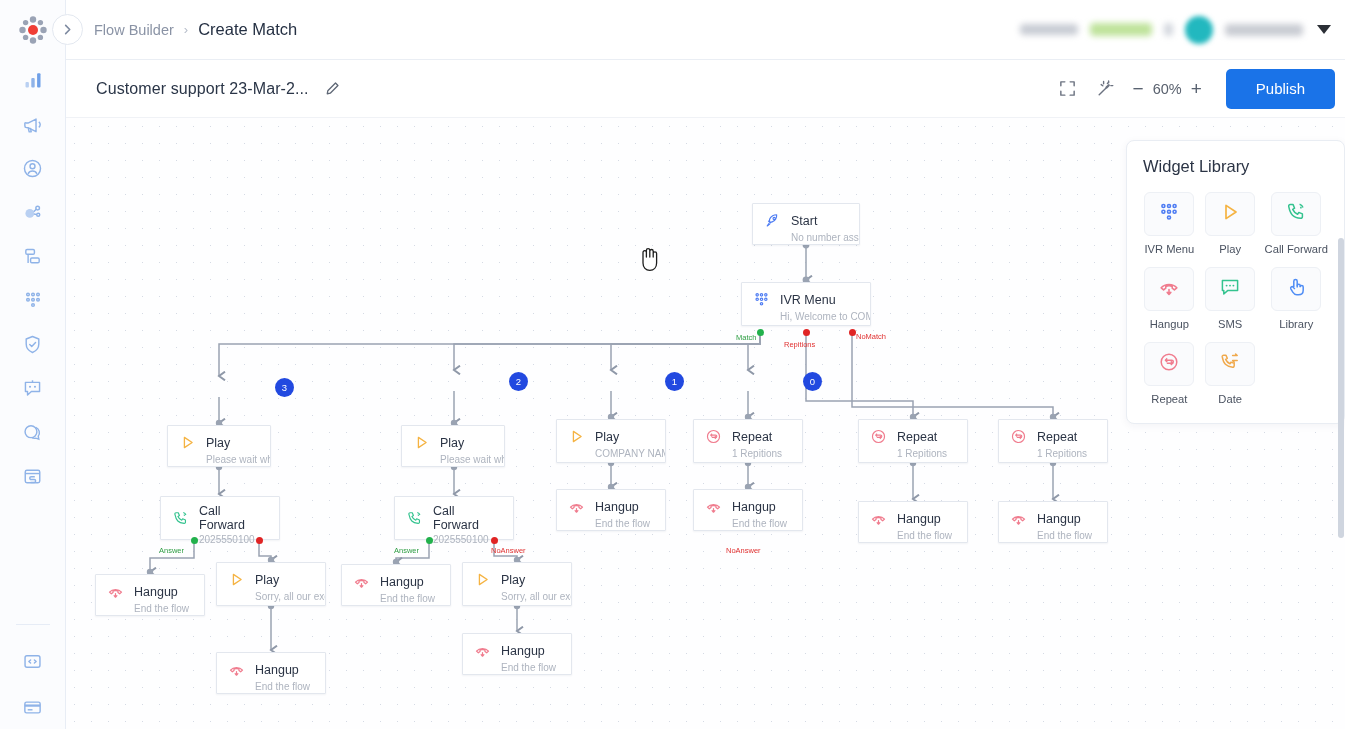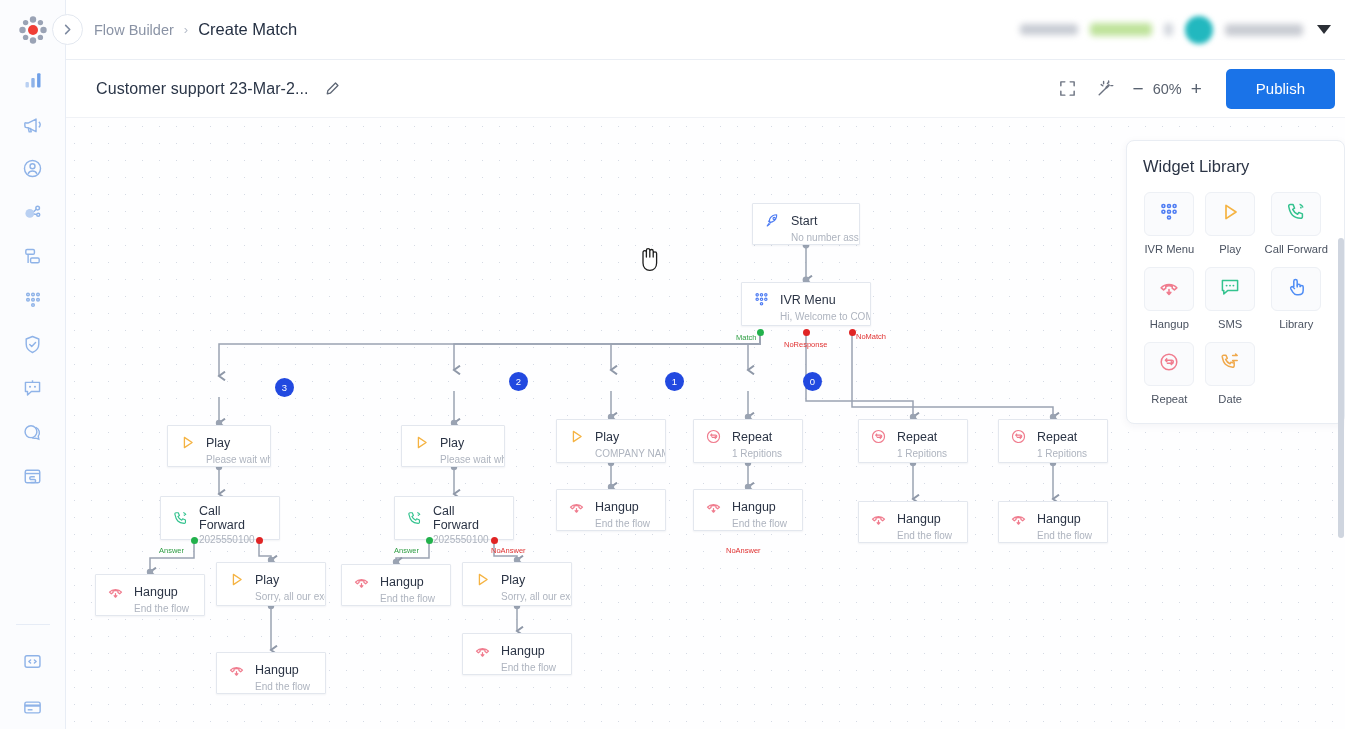--- a/index.html
+++ b/index.html
@@ -609,21 +609,21 @@
         </div>
       </div>
     <div id="badge-layer">
         <div class="numbadge" style="left: 209px; top: 260px;">3</div>
         <div class="numbadge" style="left: 443px; top: 254px;">2</div>
         <div class="numbadge" style="left: 599px; top: 254px;">1</div>
         <div class="numbadge" style="left: 737px; top: 254px;">0</div>
       </div>
     <div id="portlabel-layer">
         <div class="plabel green" style="left: 664px; top: 215px; margin-left: 6px;">Match</div>
-        <div class="plabel red" style="left: 718px; top: 222px;">NoResponse</div>
+        <div class="plabel red" style="left: 718px; top: 222px;">Repitions</div>
         <div class="plabel red" style="left: 790px; top: 214px;">NoMatch</div>
         <div class="plabel green" style="left: 93px; top: 428px;">Answer</div>
         <div class="plabel red" style="left: 425px; top: 428px;">NoAnswer</div>
         <div class="plabel green" style="left: 328px; top: 428px;">Answer</div>
         <div class="plabel red" style="left: 660px; top: 428px;">NoAnswer</div>
       </div>
 
     <div class="port green" style="left:691px; top:211px;"></div>
     <div class="port red" style="left:737px; top:211px;"></div>
     <div class="port red" style="left:783px; top:211px;"></div>

